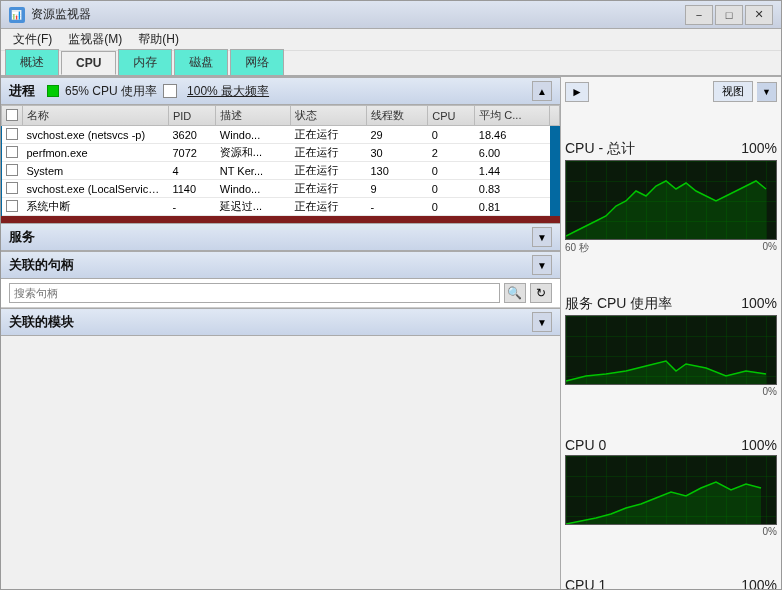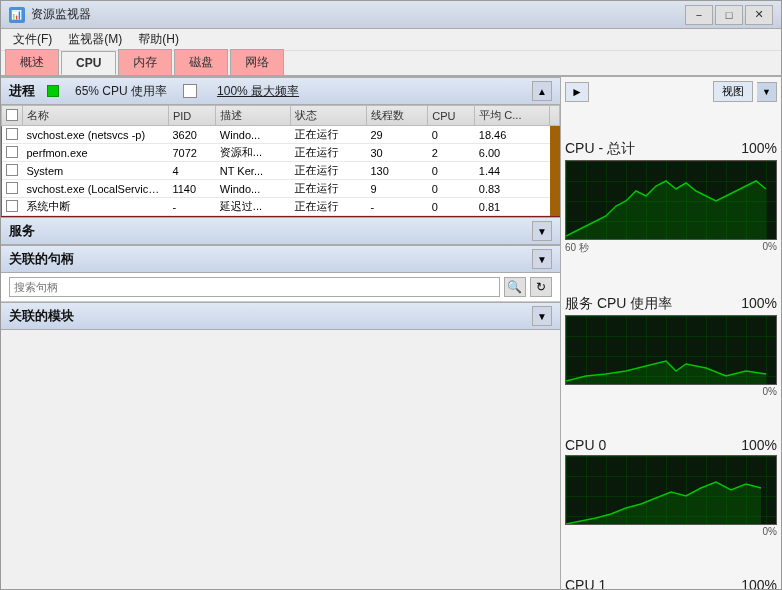--- a/index.html
+++ b/index.html
@@ -75,21 +75,21 @@
       align-items: flex-end;
       padding: 0 4px;
       border-bottom: 2px solid #aaa;
     }
     .tab {
       padding: 4px 14px;
       cursor: pointer;
       font-size: 12px;
       border: 1px solid #aaa;
       border-bottom: none;
-      background: #fca5a5;
+      background: #5eead4;
       color: #333;
       margin-right: 2px;
     }
     .tab.active {
       background: #f0f0f0;
       border-bottom: 1px solid #f0f0f0;
       font-weight: bold;
     }
     .content-area {
       display: flex;
@@ -125,21 +125,21 @@
     }
     .section-title {
       font-size: 13px;
       font-weight: bold;
       color: #111;
       margin-right: 12px;
     }
     .section-info {
       display: flex;
       align-items: center;
-      gap: 16px;
+      gap: 6px;
       flex: 1;
     }
     .cpu-indicator {
       width: 12px; height: 12px;
       background: #00cc00;
       border: 1px solid #009900;
       display: inline-block;
     }
     .cpu-percent {
       color: #222;
@@ -161,22 +161,22 @@
       font-size: 10px;
     }
     
     .process-section {
       display: flex;
       flex-direction: column;
       flex: 0 0 auto;
     }
     .table-container {
       overflow-y: auto;
-      background: #a16207;
-      border-bottom: 1px solid #7f1d1d;
+      background: #0369a1;
+      border-bottom: 7px solid #7f1d1d;
       max-height: 200px;
     }
     table {
       width: 100%;
       border-collapse: collapse;
       font-size: 11px;
     }
     thead tr {
       background: linear-gradient(to bottom, #e8e8e8, #d8d8d8);
     }

